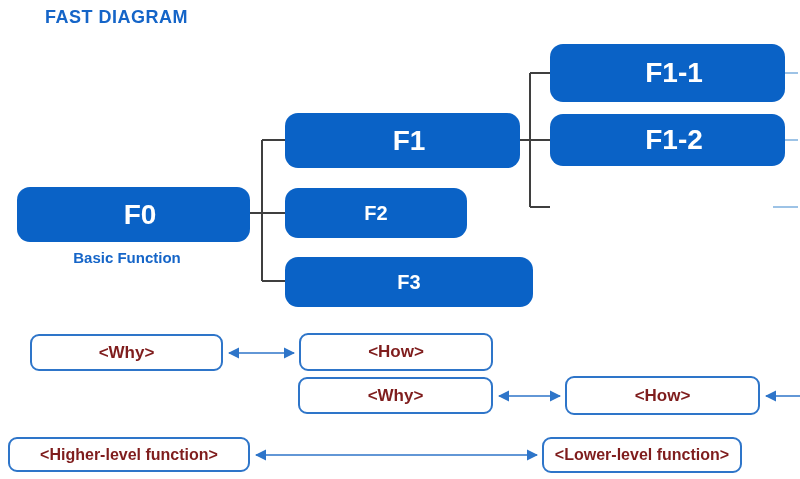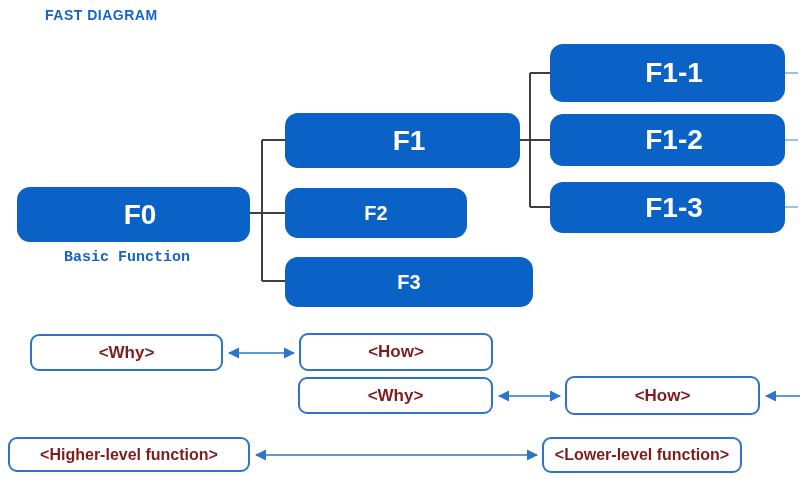--- a/index.html
+++ b/index.html
@@ -1,21 +1,21 @@
 <!DOCTYPE html>
 <html><head>
 <meta charset="utf-8">
 <style>
   html,body{margin:0;padding:0;background:#fff;}
   .canvas{
     position:relative;width:800px;height:479px;background:#ffffff;overflow:hidden;
     font-family:"Liberation Sans","DejaVu Sans",sans-serif;
   }
   .title{
-    position:absolute;left:45px;top:7px;font-size:14px;font-weight:bold;
+    position:absolute;left:45px;top:7px;font-size:18px;font-weight:bold;
     color:#1565c8;letter-spacing:0.5px;
   }
   .bluebox{
     position:absolute;background:#0a62c6;border-radius:13px;
     display:flex;align-items:center;justify-content:center;
     color:#ffffff;font-weight:bold;
   }
   .bluebox.big{font-size:28px;padding-left:13px;}
   .bluebox.small{font-size:20px;}
   .caption{
@@ -66,40 +66,37 @@
       <line x1="766" y1="396" x2="800" y2="396" marker-start="url(#arw)"></line>
       <line x1="256" y1="455" x2="537" y2="455" marker-start="url(#arw)" marker-end="url(#arw)"></line>
     </g>
   </svg>
 
   <div class="title">FAST DIAGRAM</div>
 
   <div class="bluebox big" style="left:17px;top:187px;width:220px;height:55px;justify-content:center;">
     <span>F0</span>
   </div>
-  <div class="caption" style="left:17px;top:249px;width:220px;font-family:Liberation Mono, monospace;">Basic Function</div>
+  <div class="caption" style="left:17px;top:249px;width:220px;">Basic Function</div>
 
   <div class="bluebox big" style="left:285px;top:113px;width:222px;height:55px;">
     <span>F1</span>
   </div>
   <div class="bluebox small" style="left:285px;top:188px;width:182px;height:50px;">
     <span>F2</span>
   </div>
   <div class="bluebox small" style="left:285px;top:257px;width:248px;height:50px;">
     <span>F3</span>
   </div>
 
   <div class="bluebox big" style="left:550px;top:44px;width:222px;height:58px;">
     <span>F1-1</span>
   </div>
   <div class="bluebox big" style="left:550px;top:114px;width:222px;height:52px;">
     <span>F1-2</span>
-  </div>
-  <div class="bluebox big" style="left:550px;top:182px;width:222px;height:51px;">
-    <span>F1-3</span>
   </div>
 
   <div class="outbox qa" style="left:30px;top:334px;width:193px;height:37px;">
     <span>&lt;Why&gt;</span>
   </div>
   <div class="outbox qa" style="left:299px;top:333px;width:194px;height:38px;">
     <span>&lt;How&gt;</span>
   </div>
   <div class="outbox qa" style="left:298px;top:377px;width:195px;height:37px;">
     <span>&lt;Why&gt;</span>

